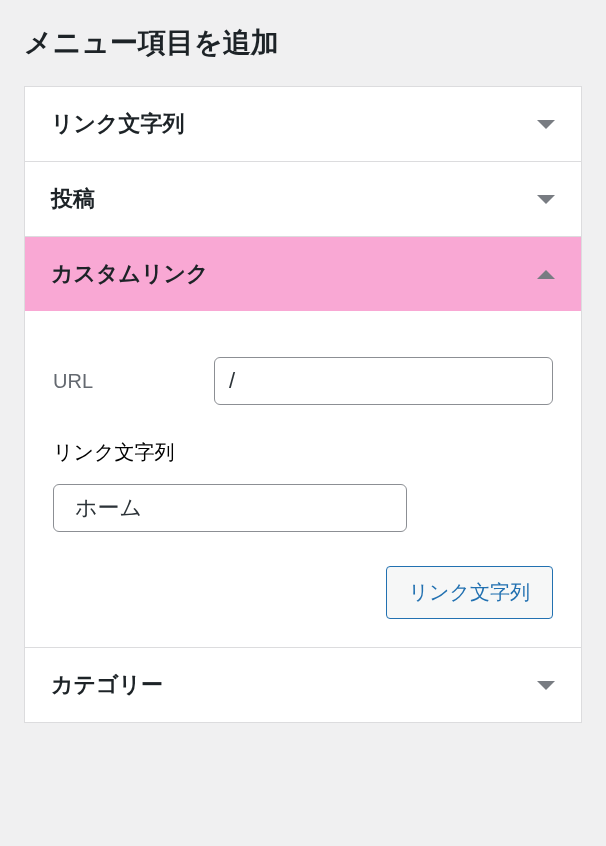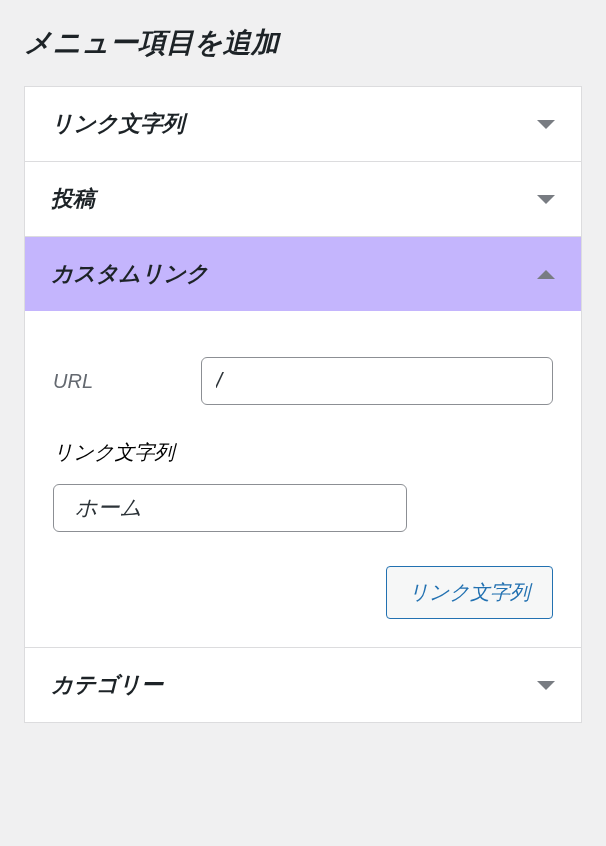--- a/index.html
+++ b/index.html
@@ -1,19 +1,18 @@
 <!DOCTYPE html>
 <html><head>
   <meta charset="utf-8">
   <style>
     * {
       box-sizing: border-box;
       margin: 0;
       padding: 0;
-      font-style: italic;
     }
     body {
       font-family: -apple-system, BlinkMacSystemFont, "Segoe UI", "Hiragino Sans", "Hiragino Kaku Gothic ProN", "Yu Gothic", Meiryo, sans-serif;
       background: #f0f0f1;
       padding: 24px;
       width: 606px;
     }
     .page-title {
       font-size: 28px;
       font-weight: 700;
@@ -33,21 +32,21 @@
     .accordion-header {
       display: flex;
       align-items: center;
       justify-content: space-between;
       padding: 22px 26px;
       cursor: pointer;
       background: #fff;
       user-select: none;
     }
     .accordion-header.expanded {
-      background: #c4b5fd;
+      background: #f9a8d4;
       gap: 26px;
     }
     .accordion-header-title {
       font-size: 22px;
       font-weight: 700;
       color: #1d2327;
     }
     .accordion-arrow {
       width: 0;
       height: 0;
@@ -63,21 +62,21 @@
     .accordion-content {
       padding: 46px 28px 28px 28px;
       background: #fff;
     }
     .form-row {
       margin-bottom: 34px;
     }
     .form-row-inline {
       display: flex;
       align-items: center;
-      gap: 2px;
+      gap: 15px;
     }
     .form-label {
       font-size: 20px;
       color: #646970;
       width: 146px;
       flex-shrink: 0;
     }
     .form-label-block {
       font-size: 20px;
       color: #000000;

